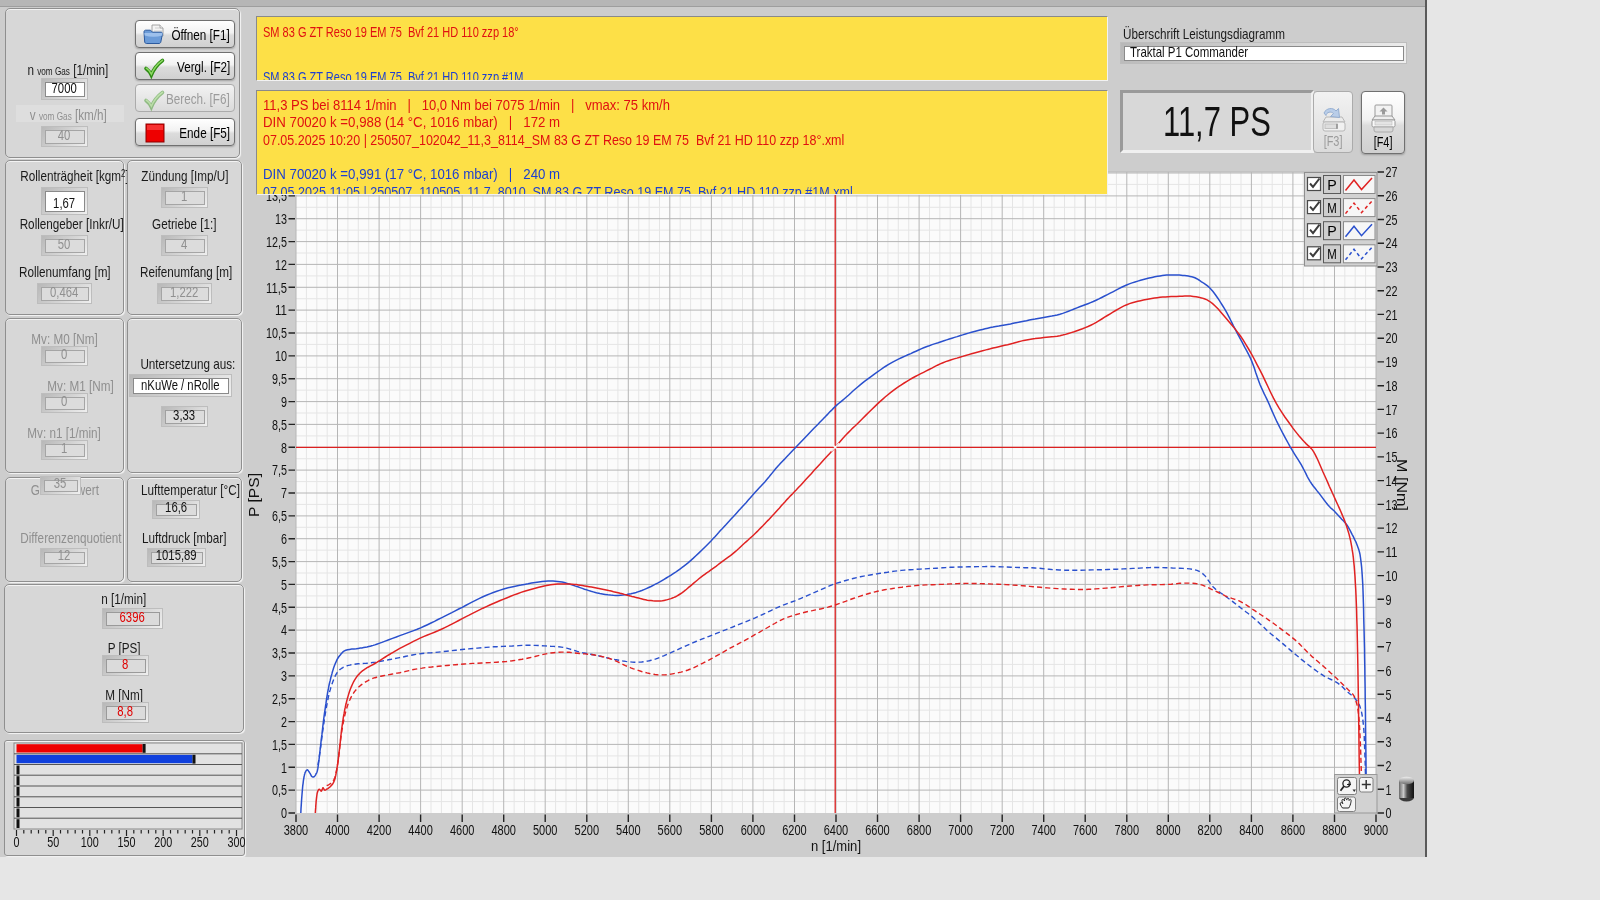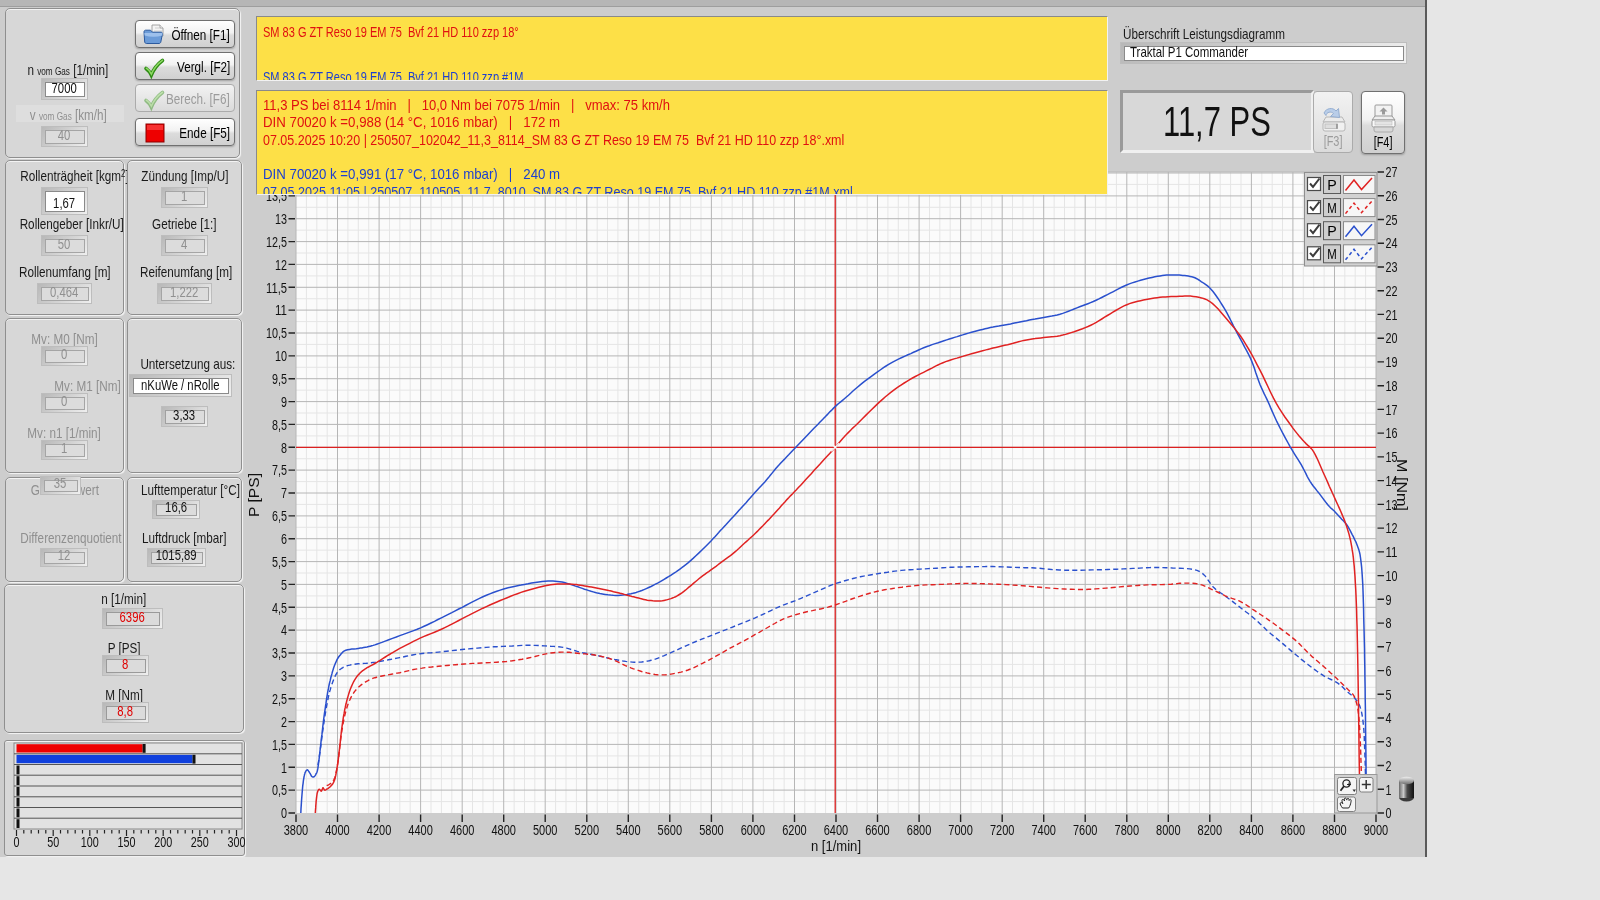--- a/index.html
+++ b/index.html
@@ -281,21 +281,21 @@
         <span>1,222</span>
       </div>
     </div>
 <div class="panel" style="left:5px;top:318px;width:119px;height:155px"></div>
 <div class="lbl dis" style="left:5px;top:330px;width:119px"><span>Mv: M0 [Nm]</span></div>
 <div class="numbox dis" style="left:41px;top:346px;width:47px;height:20px">
       <div>
         <span>0</span>
       </div>
     </div>
-<div class="lbl dis" style="left:17px;top:377px;width:141px"><span>Mv: M1 [Nm]</span></div>
+<div class="lbl dis" style="left:10px;top:377px;width:141px"><span>Mv: M1 [Nm]</span></div>
 <div class="numbox dis" style="left:41px;top:393px;width:47px;height:20px">
       <div>
         <span>0</span>
       </div>
     </div>
 <div class="lbl dis" style="left:5px;top:424px;width:119px"><span>Mv: n1 [1/min]</span></div>
 <div class="numbox dis" style="left:41px;top:440px;width:47px;height:20px">
       <div>
         <span>1</span>
       </div>

